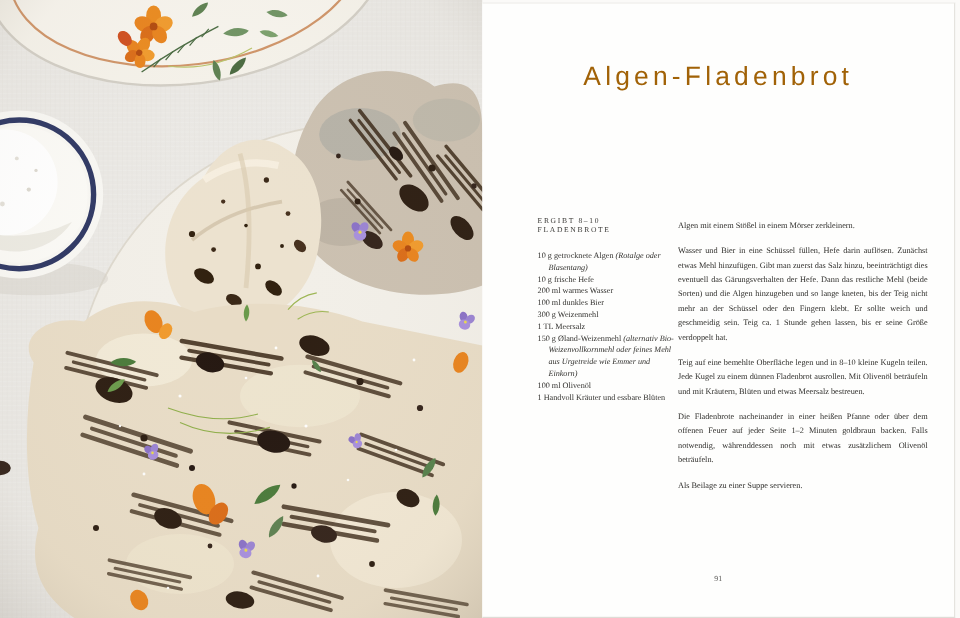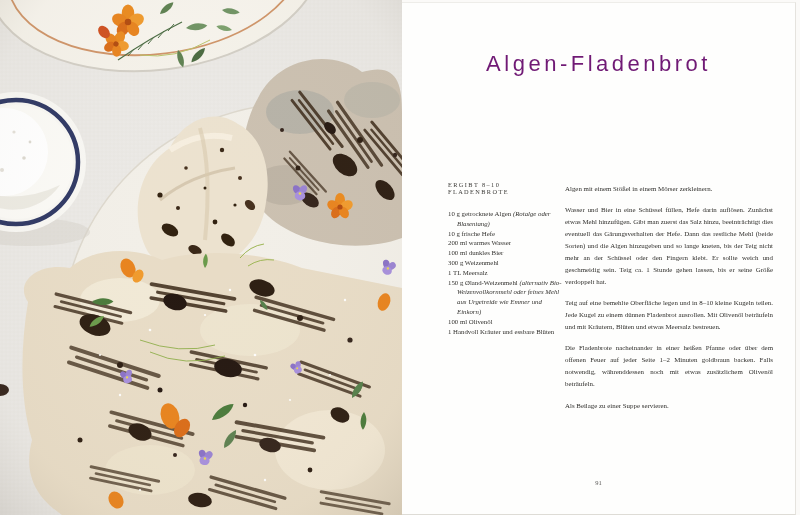--- a/index.html
+++ b/index.html
@@ -4,21 +4,21 @@
 <style>
   html,body{margin:0;padding:0;background:#f6f5f2;}
   .spread{position:relative;width:800px;height:515px;background:#fbfaf8;overflow:hidden;
           font-family:"Liberation Serif",serif;}
   .photo-page{position:absolute;left:0;top:0;width:402px;height:515px;overflow:hidden;}
   .photo-page svg{display:block;}
   .text-page{position:absolute;left:402px;top:2px;width:393px;height:511px;background:#fefefd;
              border-top:1px solid #eeede9;border-right:1px solid #e5e3de;border-bottom:1px solid #dedcd6;}
   .title{position:absolute;top:33px;left:0;right:0;text-align:center;
          font-family:"Liberation Sans",sans-serif;font-weight:300;font-size:22px;
-         letter-spacing:3.5px;color:#701a75;}
+         letter-spacing:3.5px;color:#a16207;}
   .subtitle{position:absolute;top:66px;left:0;right:0;text-align:center;
             font-size:7px;letter-spacing:1.6px;color:#4d4d4f;}
   .ingredients{position:absolute;left:46px;top:178px;width:116px;color:#33322f;}
   .yield{font-size:6.3px;letter-spacing:1.4px;color:#3c3b38;margin-bottom:14px;}
   .ing-item{font-size:6.8px;line-height:9.8px;padding-left:9px;text-indent:-9px;}
   .ing-item em{font-style:italic;}
   .steps{position:absolute;left:163px;top:180px;width:208px;font-size:6.9px;
          line-height:11.9px;color:#2f2e2b;text-align:justify;}
   .steps p{margin:0 0 9.5px 0;}
   .steps p:last-child{text-align:left;}

